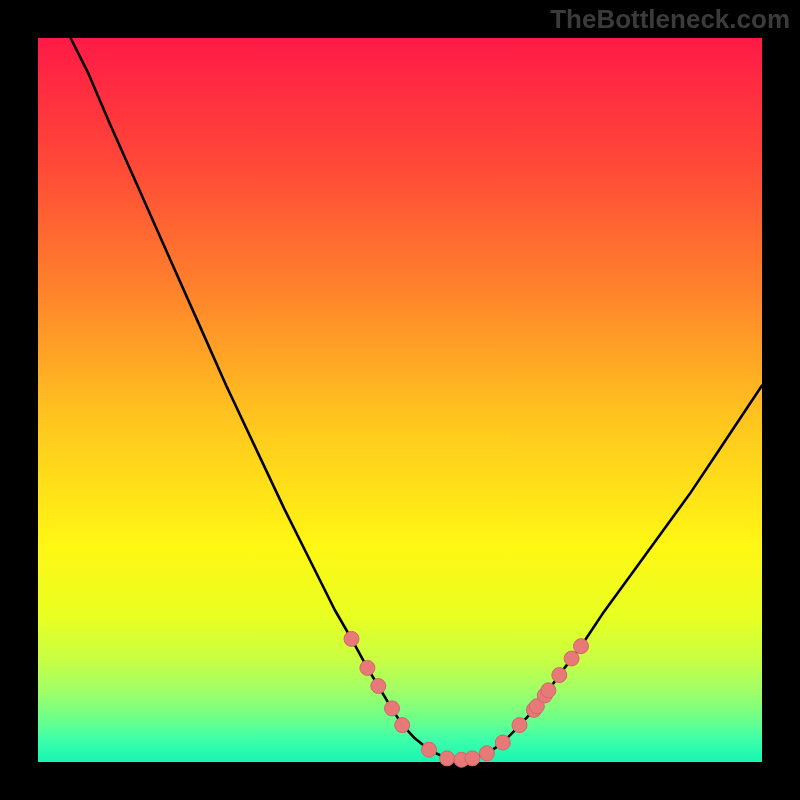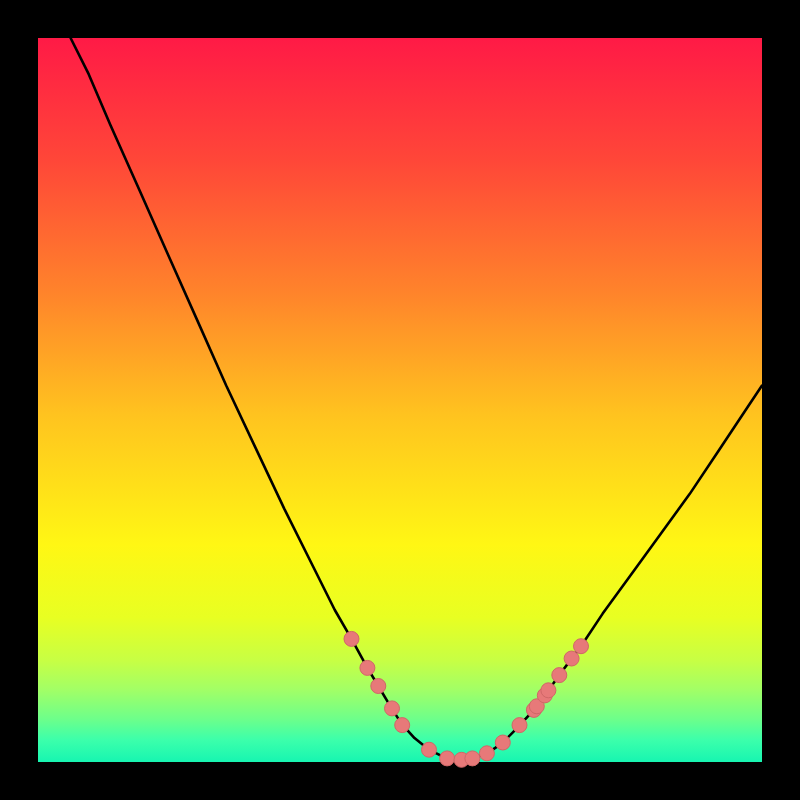--- a/index.html
+++ b/index.html
@@ -27,20 +27,21 @@
     z-index: 10;
   }
   svg {
     display: block;
   }
 </style>
 </head>
 <body>
 
 <div class="container">
+  <div class="watermark">TheBottleneck.com</div>
   <svg id="chart-svg" width="800" height="800" viewBox="0 0 800 800">
     <defs>
       <linearGradient id="bg-grad" x1="0" y1="0" x2="0" y2="1">
           <stop offset="0.0%" stop-color="#ff1a46"></stop>
           <stop offset="17.0%" stop-color="#ff4738"></stop>
           <stop offset="35.0%" stop-color="#ff832b"></stop>
           <stop offset="52.0%" stop-color="#ffc31f"></stop>
           <stop offset="70.0%" stop-color="#fff714"></stop>
           <stop offset="80.0%" stop-color="#e8ff22"></stop>
           <stop offset="86.0%" stop-color="#c7ff44"></stop>

